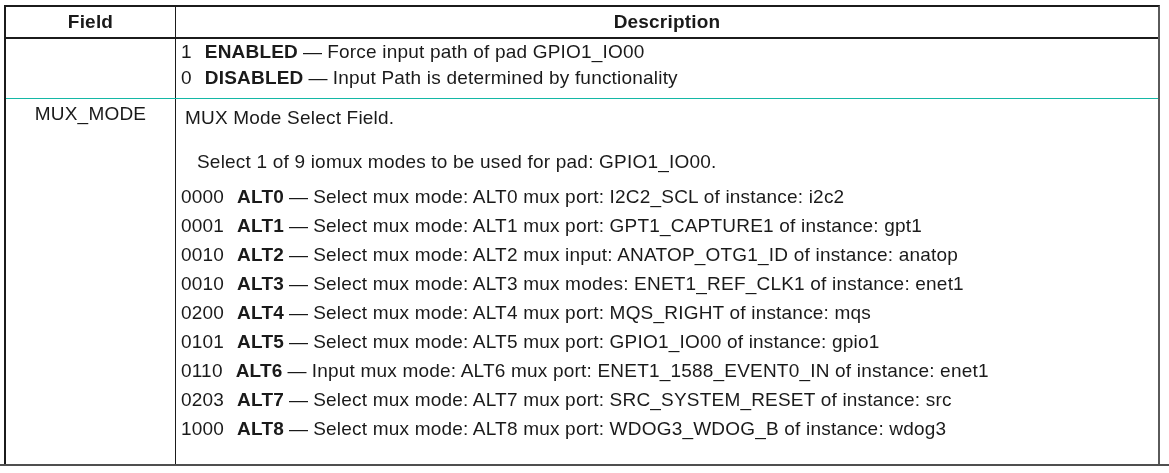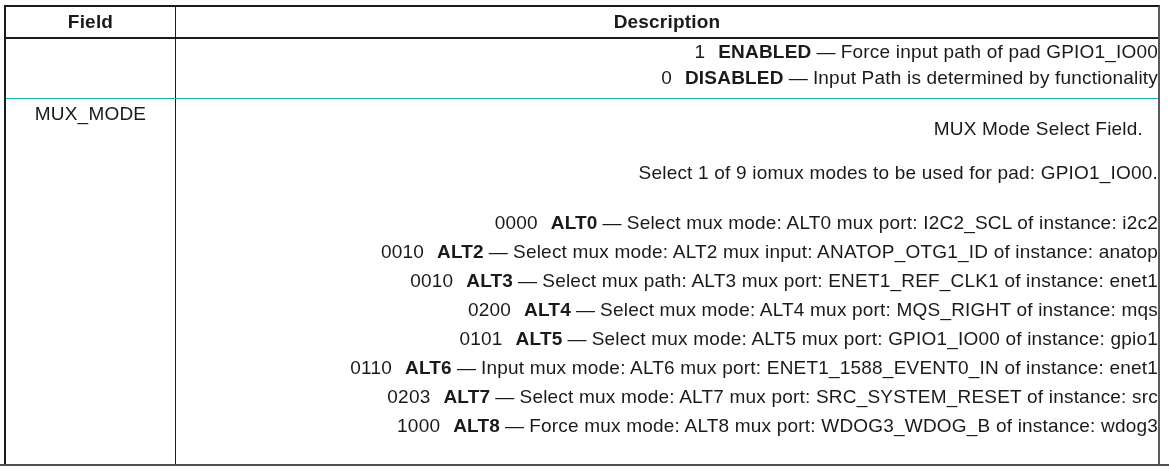--- a/index.html
+++ b/index.html
@@ -10,34 +10,34 @@
   }
   .tbl{
     position:absolute;left:4px;top:5px;width:1152px;
     border-top:2px solid #1b1b1b;
     border-left:2px solid #1b1b1b;
     border-right:2px solid #5a5a5a;
     background:#fff;
   }
   .row{display:flex;align-items:stretch;}
   .c1{flex:none;width:170px;border-right:1.5px solid #1b1b1b;box-sizing:border-box;}
-  .c2{flex:1;min-width:0;padding-left:5px;box-sizing:border-box;text-align:right;}
+  .c2{flex:1;min-width:0;padding-left:5px;box-sizing:border-box;}
   .hdr{height:30px;border-bottom:2px solid #1b1b1b;font-weight:700;}
   .hdr .c1,.hdr .c2{display:flex;align-items:center;justify-content:center;padding-left:0;}
   .r1{height:59px;border-bottom:1px solid #14b8a6;}
   .r2{height:365px;}
   .fieldcell{padding-top:2px;text-align:center;line-height:26px;}
   .vl26{line-height:26px;white-space:nowrap;}
   .vl29{line-height:29px;white-space:nowrap;}
   .vv{margin-right:13px;}
   .term{font-weight:700;}
   .dash{padding:0 5px;}
-  .intro1{margin:15px;line-height:26px;padding-top:2px;white-space:nowrap;}
-  .intro2{margin:18px 0 0 8px;line-height:26px;white-space:nowrap;}
-  .vals2{margin-top:22px;}
+  .intro1{margin:4px;line-height:26px;padding-top:2px;white-space:nowrap;}
+  .intro2{margin:18px 0 0 16px;line-height:26px;white-space:nowrap;}
+  .vals2{margin-top:7px;}
   .bottom-rule{position:absolute;left:0;top:464px;width:1169px;height:2px;background:#4f4f4f;}
 </style>
 </head>
 <body>
 
 <div class="tbl">
 
   <div class="row hdr">
     <div class="c1">Field</div>
     <div class="c2">Description</div>
@@ -58,39 +58,42 @@
   <div class="row r2">
     <div class="c1 fieldcell">MUX_MODE</div>
     <div class="c2">
       <p class="intro1">MUX Mode Select Field.</p>
       <p class="intro2">Select 1 of 9 iomux modes to be used for pad: GPIO1_IO00.</p>
       <div class="vals2">
         <div class="vl29">
           <span class="vv">0000</span><span class="term">ALT0</span><span class="dash">—</span><span>Select mux mode: ALT0 mux port: I2C2_SCL of instance: i2c2</span>
         </div>
         <div class="vl29">
+          <span class="vv">0001</span><span class="term">ALT1</span><span class="dash">—</span><span>Select mux mode: ALT1 mux port: GPT1_CAPTURE1 of instance: gpt1</span>
+        </div>
+        <div class="vl29">
           <span class="vv">0010</span><span class="term">ALT2</span><span class="dash">—</span><span>Select mux mode: ALT2 mux input: ANATOP_OTG1_ID of instance: anatop</span>
         </div>
         <div class="vl29">
-          <span class="vv">0010</span><span class="term">ALT3</span><span class="dash">—</span><span>Select mux path: ALT3 mux port: ENET1_REF_CLK1 of instance: enet1</span>
+          <span class="vv">0010</span><span class="term">ALT3</span><span class="dash">—</span><span>Select mux mode: ALT3 mux modes: ENET1_REF_CLK1 of instance: enet1</span>
         </div>
         <div class="vl29">
           <span class="vv">0200</span><span class="term">ALT4</span><span class="dash">—</span><span>Select mux mode: ALT4 mux port: MQS_RIGHT of instance: mqs</span>
         </div>
         <div class="vl29">
           <span class="vv">0101</span><span class="term">ALT5</span><span class="dash">—</span><span>Select mux mode: ALT5 mux port: GPIO1_IO00 of instance: gpio1</span>
         </div>
         <div class="vl29">
           <span class="vv">0110</span><span class="term">ALT6</span><span class="dash">—</span><span>Input mux mode: ALT6 mux port: ENET1_1588_EVENT0_IN of instance: enet1</span>
         </div>
         <div class="vl29">
           <span class="vv">0203</span><span class="term">ALT7</span><span class="dash">—</span><span>Select mux mode: ALT7 mux port: SRC_SYSTEM_RESET of instance: src</span>
         </div>
         <div class="vl29">
-          <span class="vv">1000</span><span class="term">ALT8</span><span class="dash">—</span><span>Force mux mode: ALT8 mux port: WDOG3_WDOG_B of instance: wdog3</span>
+          <span class="vv">1000</span><span class="term">ALT8</span><span class="dash">—</span><span>Select mux mode: ALT8 mux port: WDOG3_WDOG_B of instance: wdog3</span>
         </div>
       </div>
     </div>
   </div>
 
 </div>
 
 <div class="bottom-rule"></div>
 
 </body></html>

